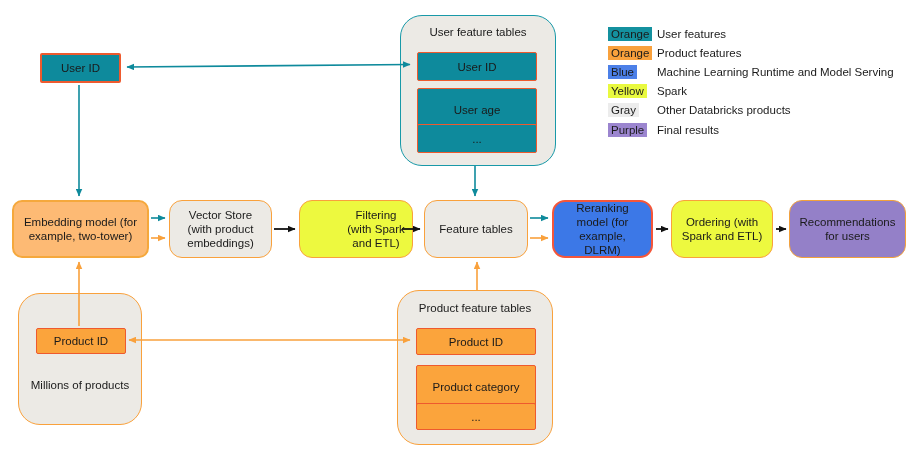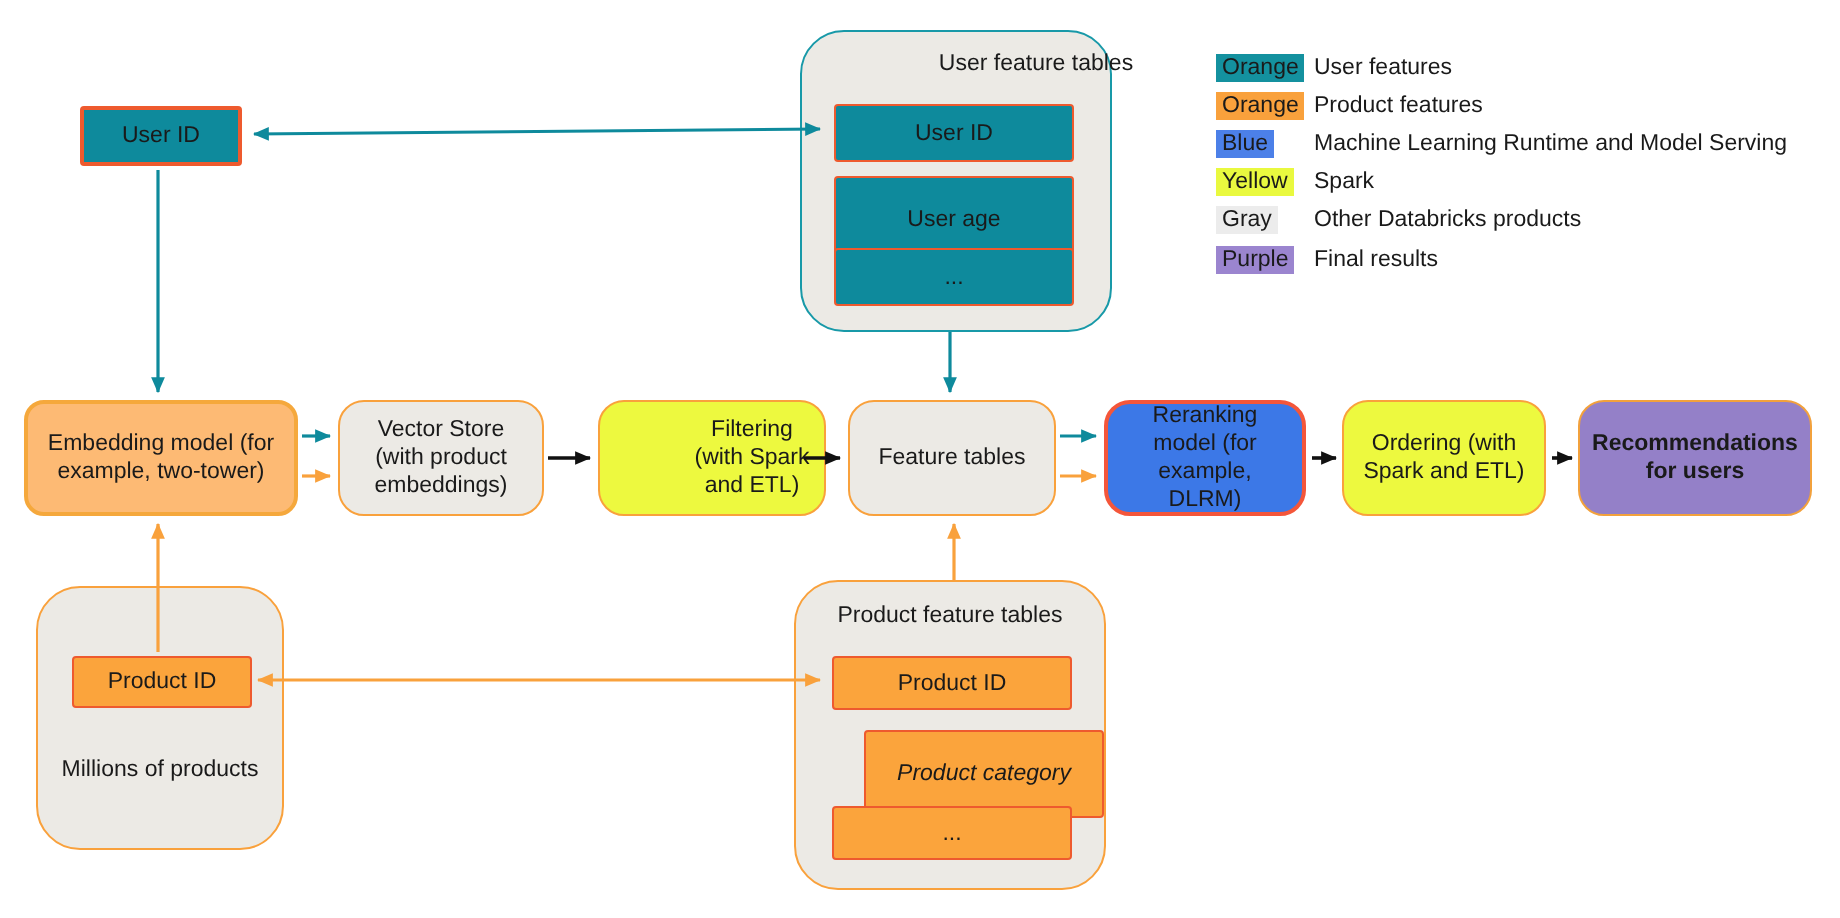--- a/index.html
+++ b/index.html
@@ -74,21 +74,21 @@
     <line x1="402" y1="229" x2="420" y2="229" stroke="#111111" stroke-width="1.8" marker-end="url(#m-black)"></line>
     <line x1="530" y1="218" x2="548" y2="218" stroke="#0E8A9C" stroke-width="1.6" marker-end="url(#m-teal)"></line>
     <line x1="530" y1="238" x2="548" y2="238" stroke="#F9A13C" stroke-width="1.6" marker-end="url(#m-orange)"></line>
     <line x1="656" y1="229" x2="668" y2="229" stroke="#111111" stroke-width="1.8" marker-end="url(#m-black)"></line>
     <line x1="776" y1="229" x2="786" y2="229" stroke="#111111" stroke-width="1.8" marker-end="url(#m-black)"></line>
   </svg>
 
   <div class="node tealbox" style="left:40px;top:53px;width:81px;height:30px;border-width:2px;">User ID</div>
 
   <div class="container" style="left:400px;top:15px;width:156px;height:151px;border:1.5px solid #1899A8;">
-    <div class="title" style="top:10px;padding-left:40px;">User feature tables</div>
+    <div class="title" style="top:10px;">User feature tables</div>
     <div class="inner tealbox" style="left:16px;top:36px;width:120px;height:29px;">User ID</div>
     <div class="inner tealbox" style="left:16px;top:72px;width:120px;height:44px;">User age</div>
     <div class="inner tealbox" style="left:16px;top:108px;width:120px;height:29px;">...</div>
   </div>
 
   <div class="legend">
     <div class="sw sw-green"><span>Orange</span></div>
     <div>User features</div>
     <div class="sw sw-orange"><span>Orange</span></div>
     <div>Product features</div>
@@ -101,27 +101,27 @@
     <div class="sw sw-purple"><span>Purple</span></div>
     <div>Final results</div>
   </div>
 
   <div class="node pipe blue" style="left:12px;width:137px;border-radius:10px;">Embedding model (for example, two-tower)</div>
   <div class="node pipe grayb" style="left:169px;width:103px;">Vector Store (with product embeddings)</div>
   <div class="node pipe yellow" style="left:299px;width:114px;padding-left:46px;">Filtering (with Spark and ETL)</div>
   <div class="node pipe grayb" style="left:424px;width:104px;text-align:right;">Feature tables</div>
   <div class="node pipe blue-red" style="left:552px;width:101px;">Reranking model (for example, DLRM)</div>
   <div class="node pipe yellow" style="left:671px;width:102px;">Ordering (with Spark and ETL)</div>
-  <div class="node pipe purple" style="left:789px;width:117px;font-weight:bold;">Recommendations for users</div>
+  <div class="node pipe purple" style="left:789px;width:117px;">Recommendations for users</div>
 
   <div class="container" style="left:18px;top:293px;width:124px;height:132px;border:1.5px solid #F9A13C;">
     <div class="inner orangebox" style="left:17px;top:34px;width:90px;height:26px;">Product ID</div>
     <div class="title" style="top:85px;">Millions of products</div>
   </div>
 
   <div class="container" style="left:397px;top:290px;width:156px;height:155px;border:1.5px solid #F9A13C;">
     <div class="title" style="top:11px;">Product feature tables</div>
     <div class="inner orangebox" style="left:18px;top:37px;width:120px;height:27px;">Product ID</div>
-    <div class="inner orangebox" style="left:34px;top:74px;width:120px;height:44px;font-style:italic;">Product category</div>
+    <div class="inner orangebox" style="left:18px;top:74px;width:120px;height:44px;">Product category</div>
     <div class="inner orangebox" style="left:18px;top:112px;width:120px;height:27px;">...</div>
   </div>
 
 </div>
 
 </body></html>

